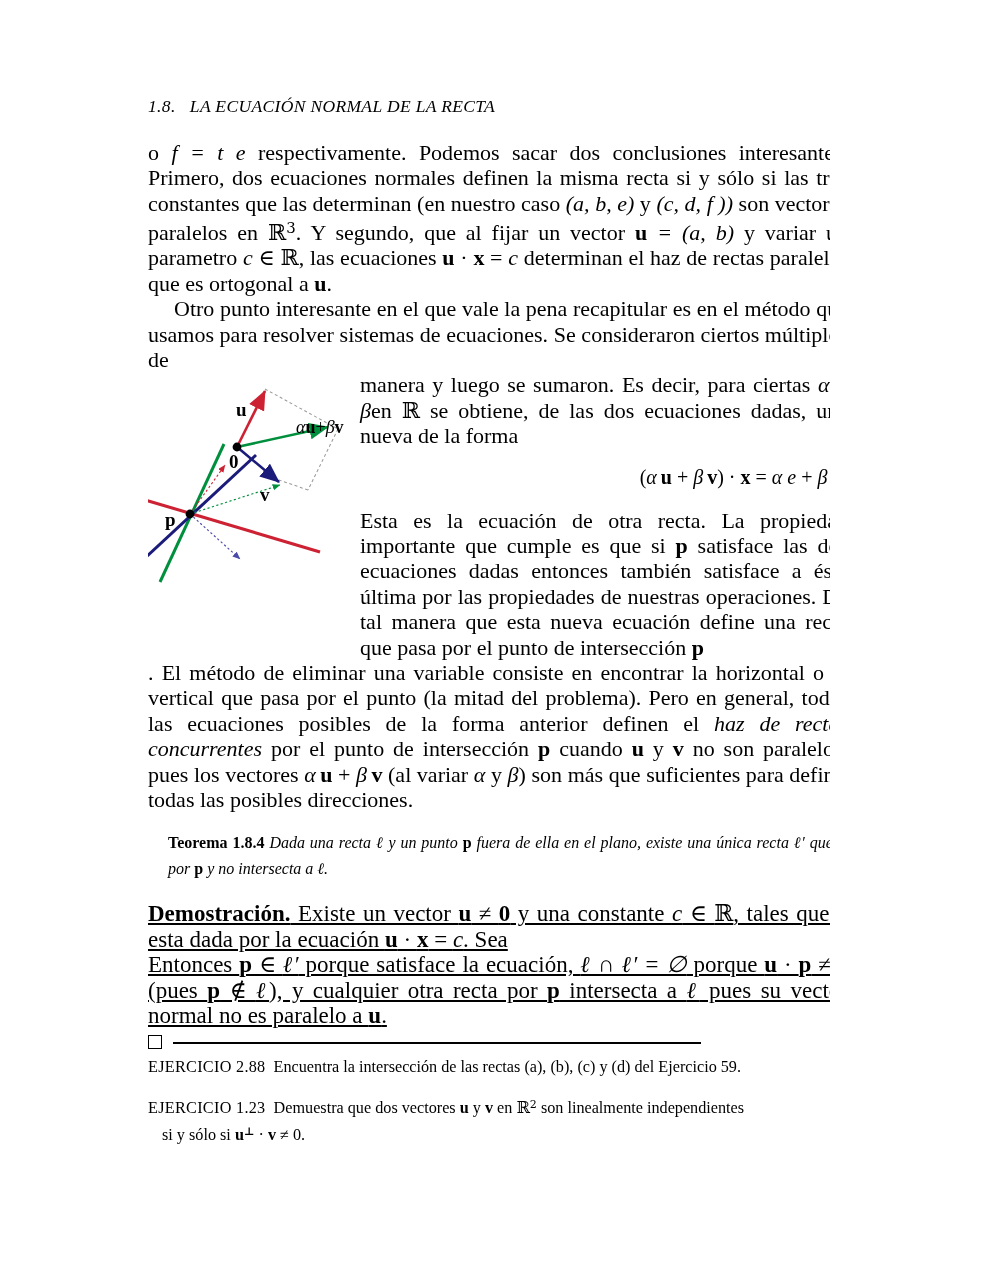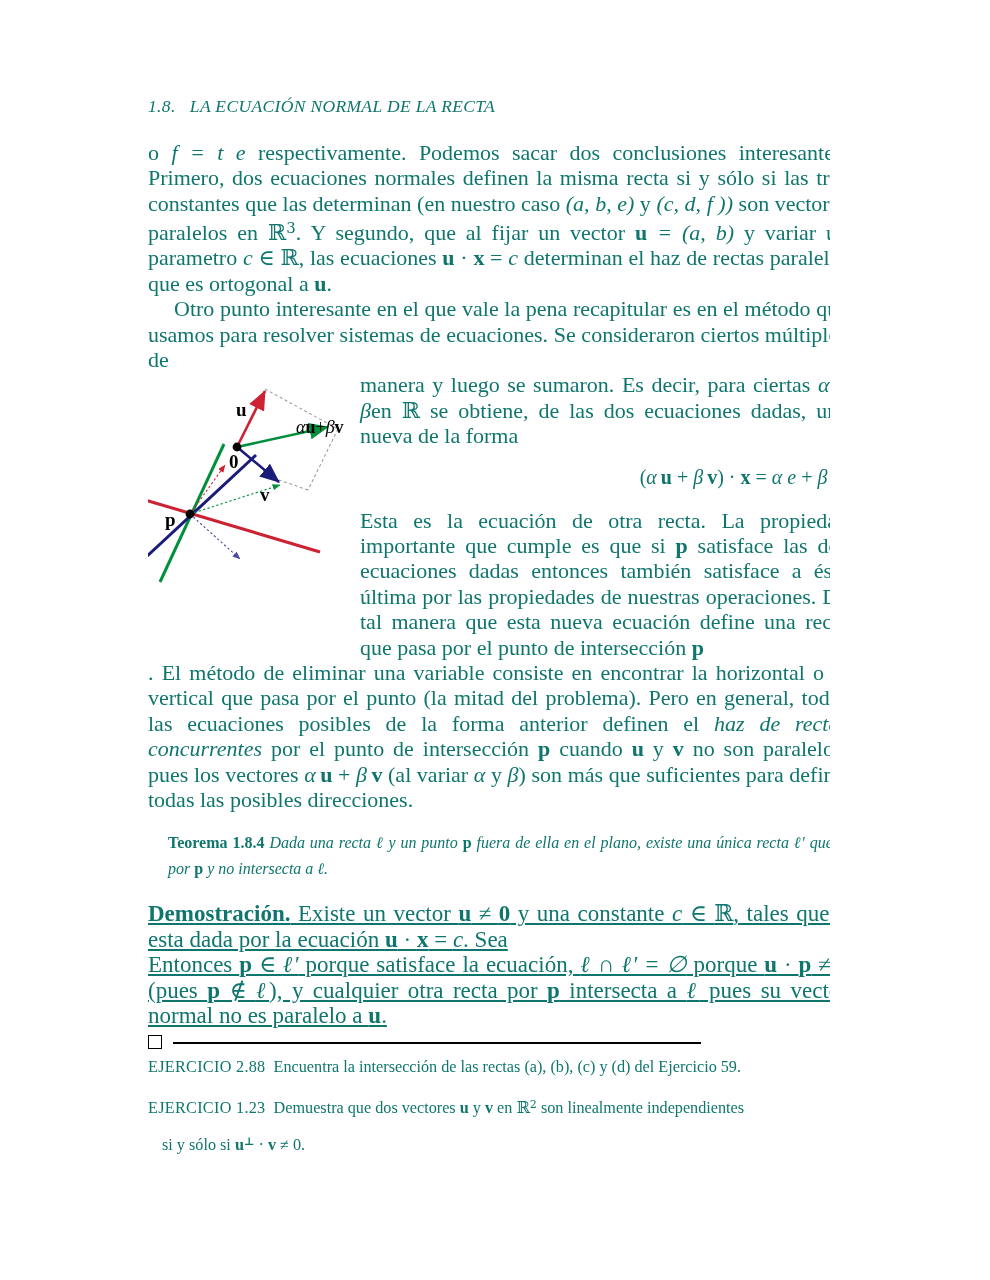--- a/index.html
+++ b/index.html
@@ -6,21 +6,21 @@
     margin: 0;
     padding: 0;
     background: #ffffff;
   }
   .page {
     position: relative;
     width: 830px;
     height: 1280px;
     background: #ffffff;
     font-family: "Liberation Serif", "DejaVu Serif", serif;
-    color: #0f766e;
+    color: #000000;
     overflow: hidden;
   }
 
   
   .runhead {
     position: absolute;
     left: 148px;
     top: 96px;
     width: 700px;
     height: 22px;
@@ -126,21 +126,21 @@
     top: 1056px;
     width: 702px;
   }
   .ex {
     font-size: 16.2px;
     line-height: 23px;
     text-align: justify;
     margin: 0 0 14px 0;
   }
   .ex .exnum { font-variant: normal; letter-spacing: 0.3px; }
-  .ex .cont { display: block; padding-left: 14px; margin-top: 10px; }
+  .ex .cont { display: block; padding-left: 14px; }
 
   
   svg.fig { display: block; }
   .figlabel {
     font-family: "Liberation Serif","DejaVu Serif",serif;
     font-weight: bold;
     font-size: 19px;
     fill: #000;
   }
   .figlabel-math {

